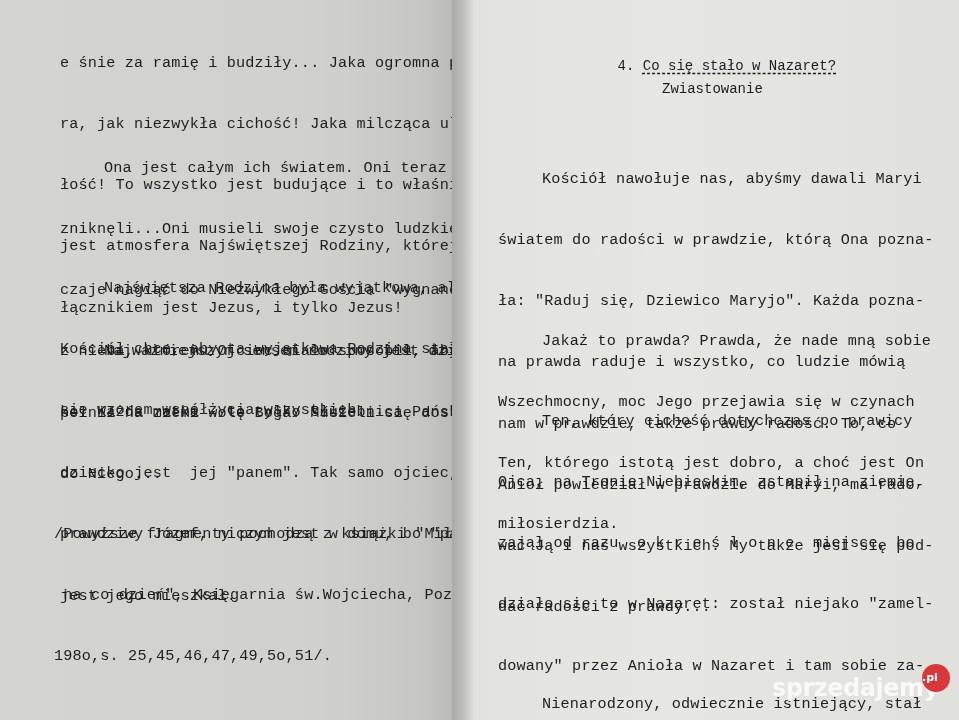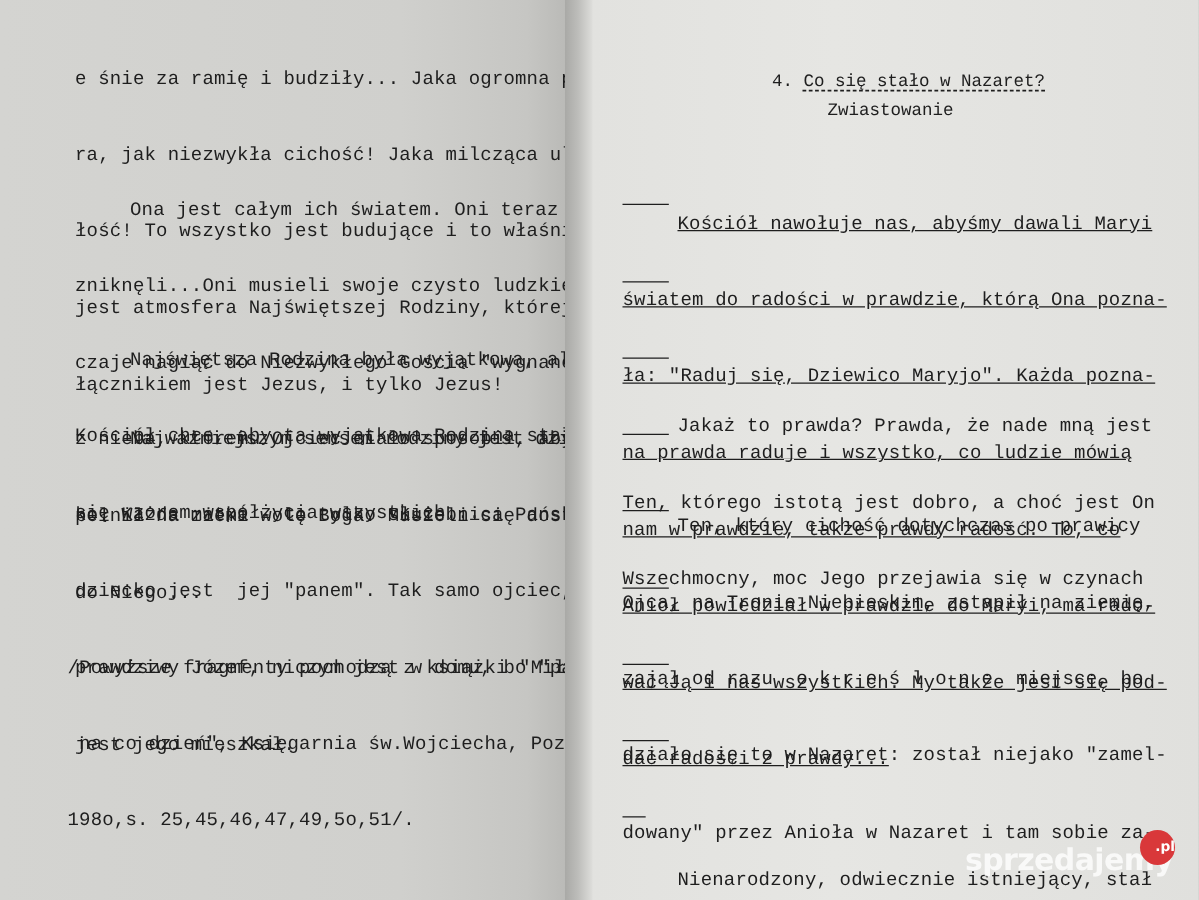--- a/index.html
+++ b/index.html
@@ -32,23 +32,23 @@
     .heading .u { text-decoration: underline; text-decoration-style: dashed; text-underline-offset: 3px; margin-top: 34px; }
     .watermark {
       position: absolute; left: 772px; top: 670px; width: 180px; height: 40px;
     }
     .wm-text {
       position: absolute; left: 0; top: 4px; font-family: "DejaVu Sans", sans-serif;
       font-weight: bold; font-size: 24px; color: rgba(255,255,255,0.78);
       letter-spacing: -0.5px;
     }
     .wm-badge {
-      position: absolute; left: 140px; top: -6px; width: 28px; height: 28px; border-radius: 50%;
+      position: absolute; left: 150px; top: -6px; width: 28px; height: 28px; border-radius: 50%;
       background: #d9383a; color: #fff; font-family: "DejaVu Sans", sans-serif;
-      font-weight: bold; font-size: 11px; line-height: 28px; text-align: right;
+      font-weight: bold; font-size: 11px; line-height: 28px; text-align: left;
     }
   </style>
 </head>
 <body>
 
 <div class="page-left">
   <div class="left-block text" style="top:12px;">
     <span class="line">e śnie za ramię i budziły... Jaka ogromna po</span>
     <span class="line">ra, jak niezwykła cichość! Jaka milcząca ule</span>
     <span class="line">łość! To wszystko jest budujące i to właśnie</span>
@@ -87,35 +87,36 @@
 </div>
 
 <div class="gutter"></div>
 
 <div class="page-right">
   <div class="heading" style="left:110px; top:42px;">
     <span>4. </span><span class="u">Co się stało w Nazaret?</span>
   </div>
   <div class="heading" style="left:188px; top:81px;">Zwiastowanie</div>
 
-  <div class="right-block text" style="top:128px;text-decoration:underline;">
+  <div class="right-block text" style="top:128px;">
     <span class="line indent">Kościół nawołuje nas, abyśmy dawali Maryi</span>
     <span class="line">światem do radości w prawdzie, którą Ona pozna-</span>
     <span class="line">ła: "Raduj się, Dziewico Maryjo". Każda pozna-</span>
     <span class="line">na prawda raduje i wszystko, co ludzie mówią</span>
     <span class="line">nam w prawdzie, także prawdy radość. To, co</span>
     <span class="line">Anioł powiedział w prawdzie do Maryi, ma rado-</span>
     <span class="line">wać Ją i nas wszystkich. My także jest się pod-</span>
     <span class="line">dać radości z prawdy...</span>
   </div>
 
   <div class="right-block text" style="top:290px;">
-    <span class="line indent">Jakaż to prawda? Prawda, że nade mną jest</span>
+    <span class="line indent">Jakaż to prawda? Prawda, że nade mną sobie</span>
+    <span class="line">Wszechmocny, moc Jego przejawia się w czynach</span>
     <span class="line">Ten, którego istotą jest dobro, a choć jest On</span>
-    <span class="line">Wszechmocny, moc Jego przejawia się w czynach</span>
+    <span class="line">miłosierdzia.</span>
   </div>
 
   <div class="right-block text" style="top:370px;">
     <span class="line indent">Ten, który cichość dotychczas po prawicy</span>
     <span class="line">Ojca, na Tronie Niebieskim, zstąpił na ziemię,</span>
     <span class="line">zajął od razu  o k r e ś l o n e  miejsce, bo</span>
     <span class="line">działo się to w Nazaret: został niejako "zamel-</span>
     <span class="line">dowany" przez Anioła w Nazaret i tam sobie za-</span>
     <span class="line">mieszkał. Już nie trzeba Go szukać między gwiaz-</span>
     

